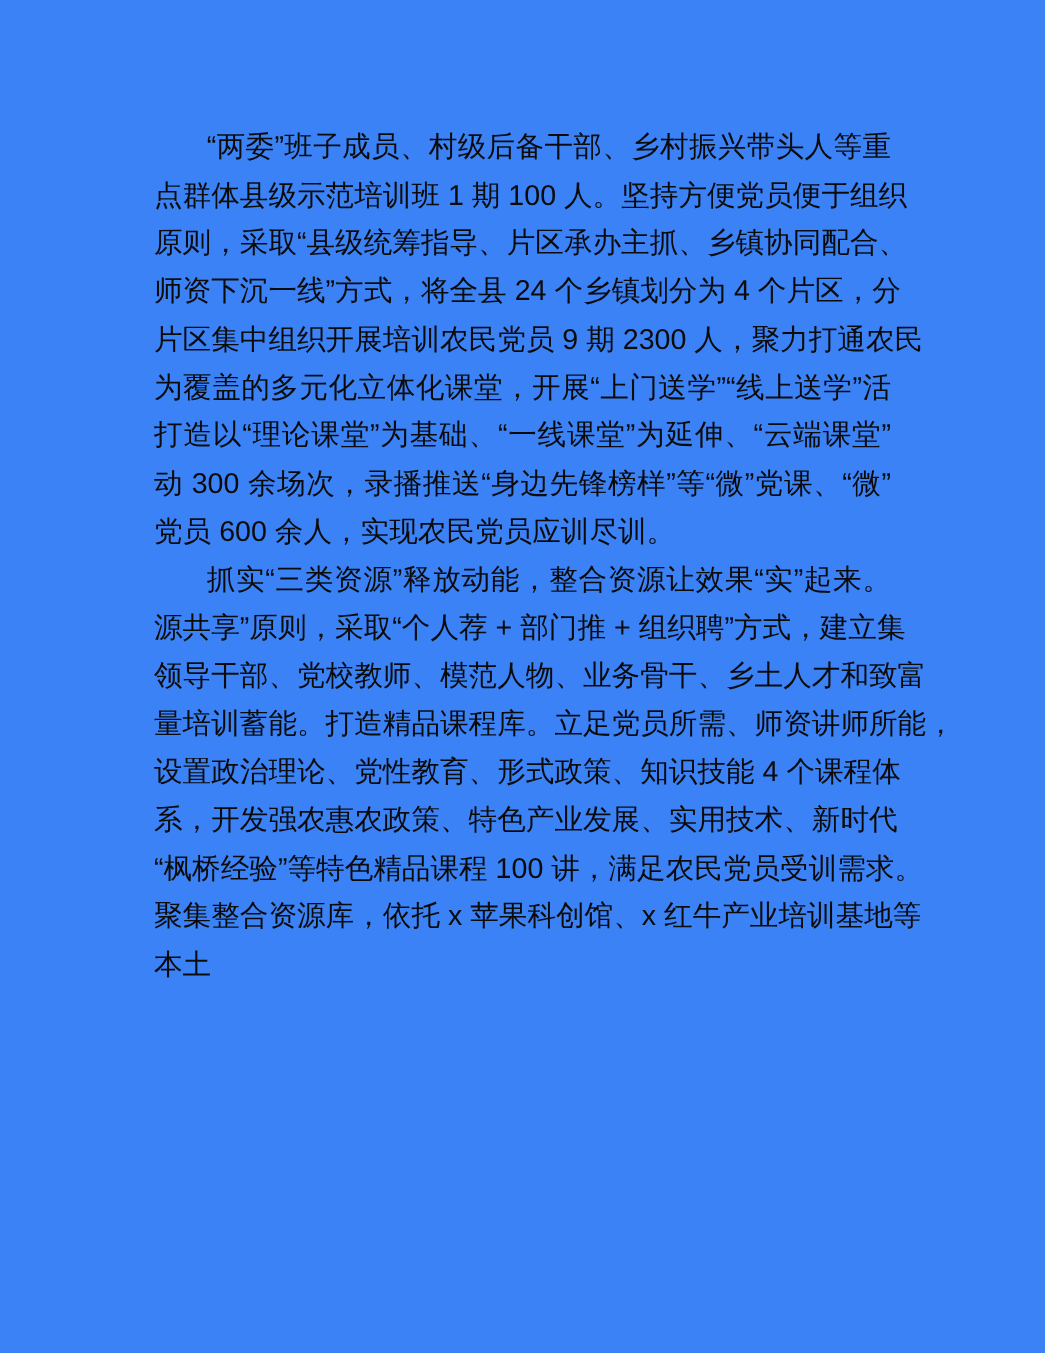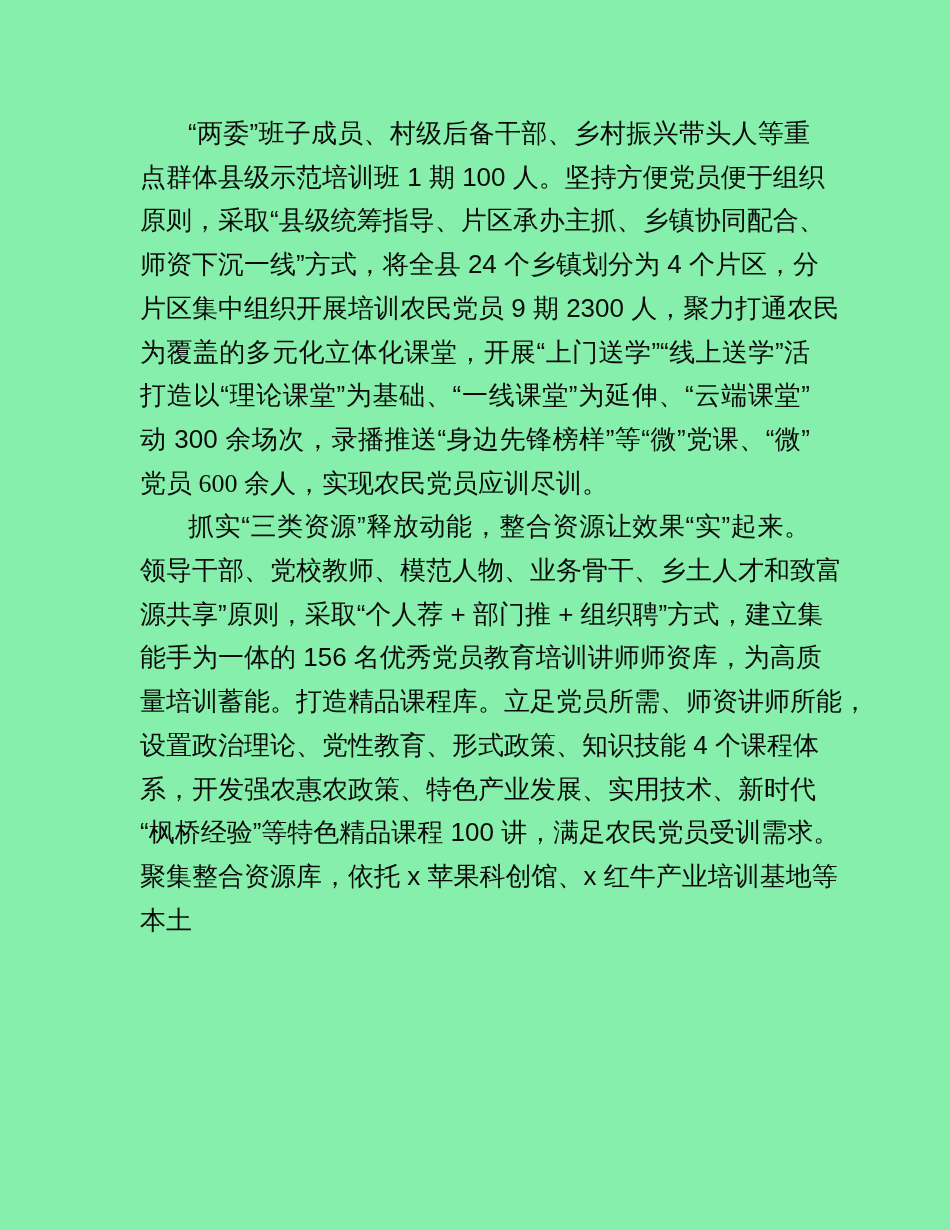--- a/index.html
+++ b/index.html
@@ -33,44 +33,42 @@
     text-align: justify;
     text-align-last: justify;
     white-space: nowrap;
     overflow: visible;
   }
   .line.first {
     text-indent: 48px;
   }
   .line.last {
     text-align-last: left;
-    font-family: Liberation Serif, serif;
   }
 </style>
 </head>
 <body>
 
-<div class="page" style="background: #86efac;">
+<div class="page" style="background: #3b82f6;">
   <div class="doc-body" style="color: rgb(11, 11, 11);">
       <div class="paragraph">
         <div class="line first">“两委”班子成员、村级后备干部、乡村振兴带头人等重</div>
         <div class="line">点群体县级示范培训班 1 期 100 人。坚持方便党员便于组织</div>
         <div class="line">原则，采取“县级统筹指导、片区承办主抓、乡镇协同配合、</div>
         <div class="line">师资下沉一线”方式，将全县 24 个乡镇划分为 4 个片区，分</div>
         <div class="line">片区集中组织开展培训农民党员 9 期 2300 人，聚力打通农民</div>
         <div class="line">为覆盖的多元化立体化课堂，开展“上门送学”“线上送学”活</div>
         <div class="line">打造以“理论课堂”为基础、“一线课堂”为延伸、“云端课堂”</div>
         <div class="line">动 300 余场次，录播推送“身边先锋榜样”等“微”党课、“微”</div>
         <div class="line last">党员 600 余人，实现农民党员应训尽训。</div>
       </div>
       <div class="paragraph">
         <div class="line first">抓实“三类资源”释放动能，整合资源让效果“实”起来。</div>
+        <div class="line">源共享”原则，采取“个人荐 + 部门推 + 组织聘”方式，建立集</div>
         <div class="line">领导干部、党校教师、模范人物、业务骨干、乡土人才和致富</div>
-        <div class="line">源共享”原则，采取“个人荐 + 部门推 + 组织聘”方式，建立集</div>
-        <div class="line">能手为一体的 156 名优秀党员教育培训讲师师资库，为高质</div>
         <div class="line">量培训蓄能。打造精品课程库。立足党员所需、师资讲师所能，</div>
         <div class="line">设置政治理论、党性教育、形式政策、知识技能 4 个课程体</div>
         <div class="line">系，开发强农惠农政策、特色产业发展、实用技术、新时代</div>
         <div class="line">“枫桥经验”等特色精品课程 100 讲，满足农民党员受训需求。</div>
         <div class="line">聚集整合资源库，依托 x 苹果科创馆、x 红牛产业培训基地等</div>
         <div class="line last">本土</div>
       </div>
     </div>
 </div>
 

